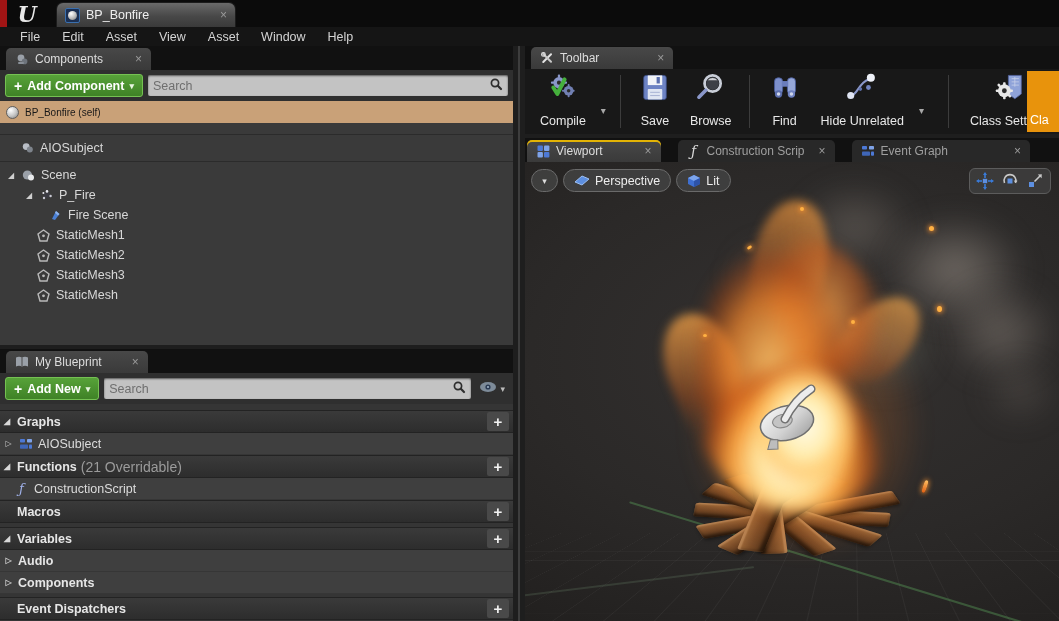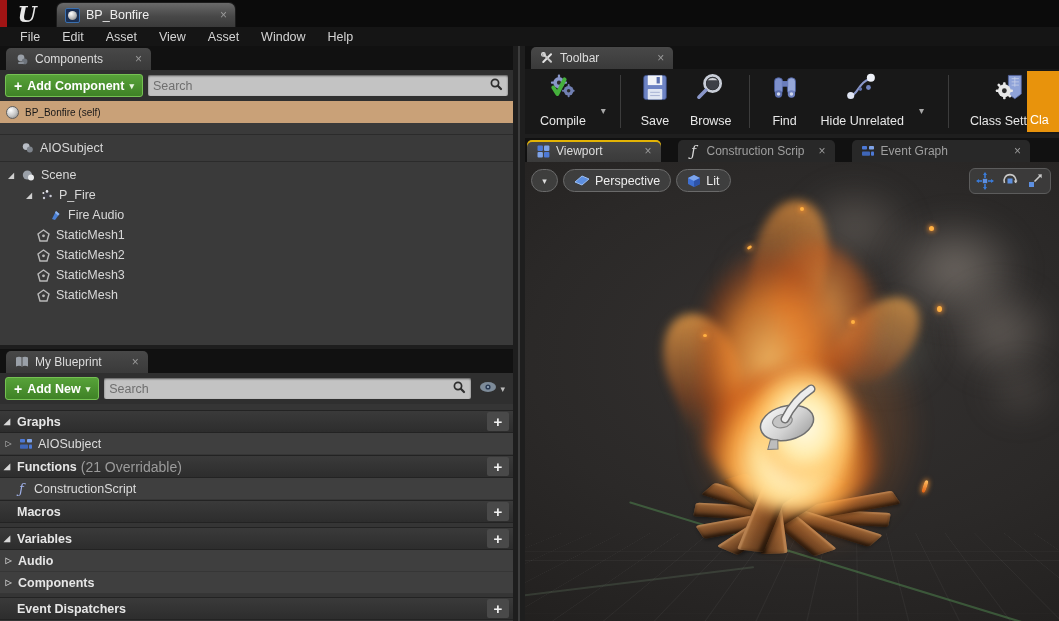--- a/index.html
+++ b/index.html
@@ -246,21 +246,21 @@
               </span>
               <span>P_Fire</span>
             </div>
             <div class="trow" style="padding-left:48px;">
               <span class="ticn">
                 <svg width="14" height="14" viewBox="0 0 14 14">
                     <path d="M3,11 L7,3 L10.5,6 L6,12 Z" fill="#4a7fd4"></path>
                     <path d="M7,3 L10.5,6 L9,7.4 L6,4.8 Z" fill="#8fb3ea"></path>
                   </svg>
               </span>
-              <span>Fire Audio</span>
+              <span>Fire Scene</span>
             </div>
             <div class="trow" style="padding-left:36px;">
               <span class="ticn">
                 <svg width="13" height="13" viewBox="0 0 13 13">
                     <path d="M6.5,1 L12,5 L10,12 L3,12 L1,5 Z" fill="none" stroke="#b9b9b9" stroke-width="1.4"></path>
                     <circle cx="6.5" cy="6.8" r="1.4" fill="#b9b9b9"></circle>
                   </svg>
               </span>
               <span>StaticMesh1</span>
             </div>

